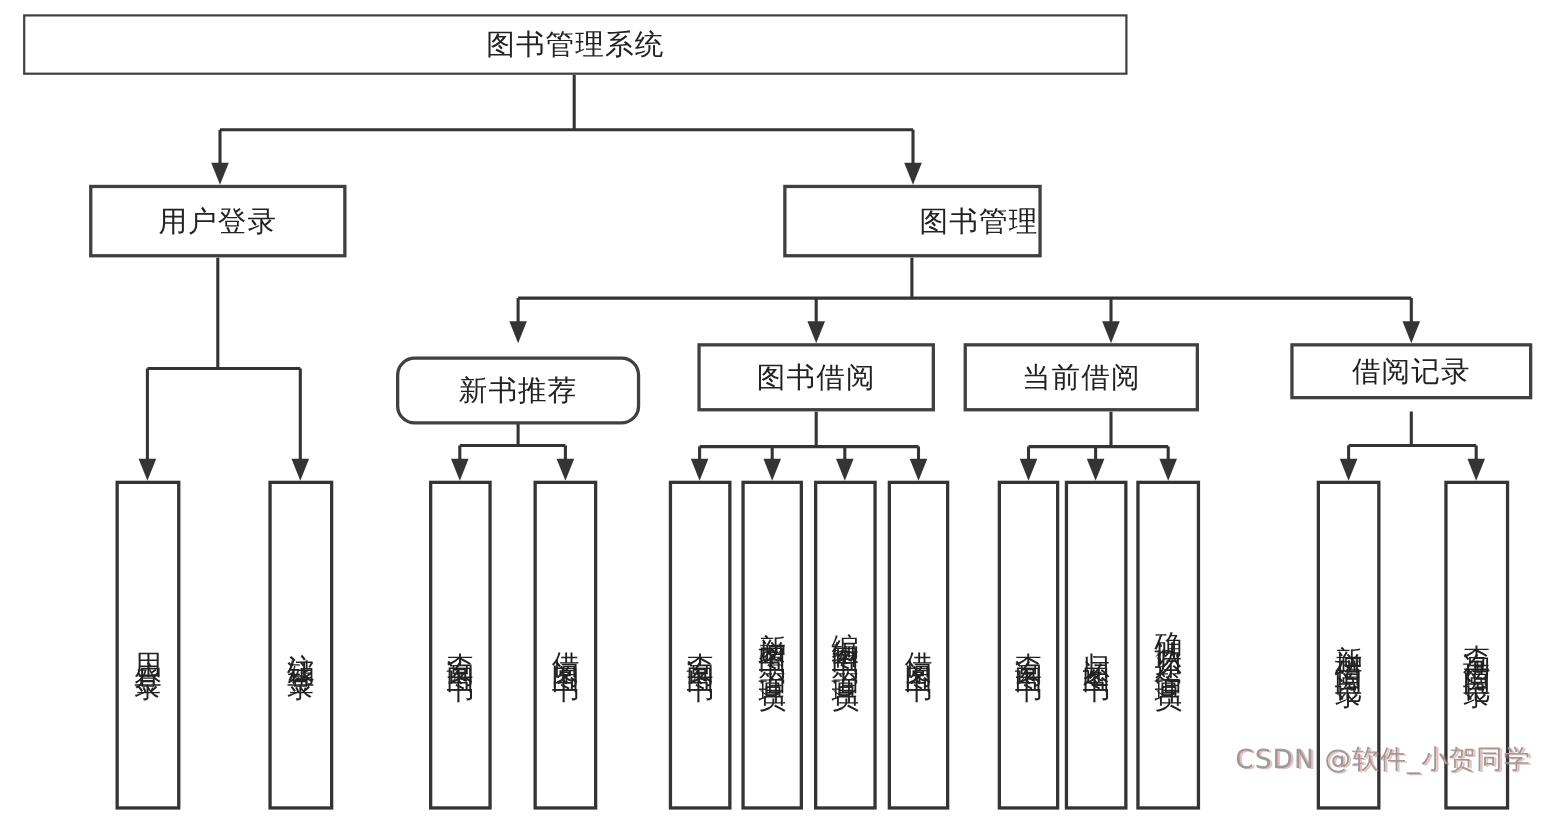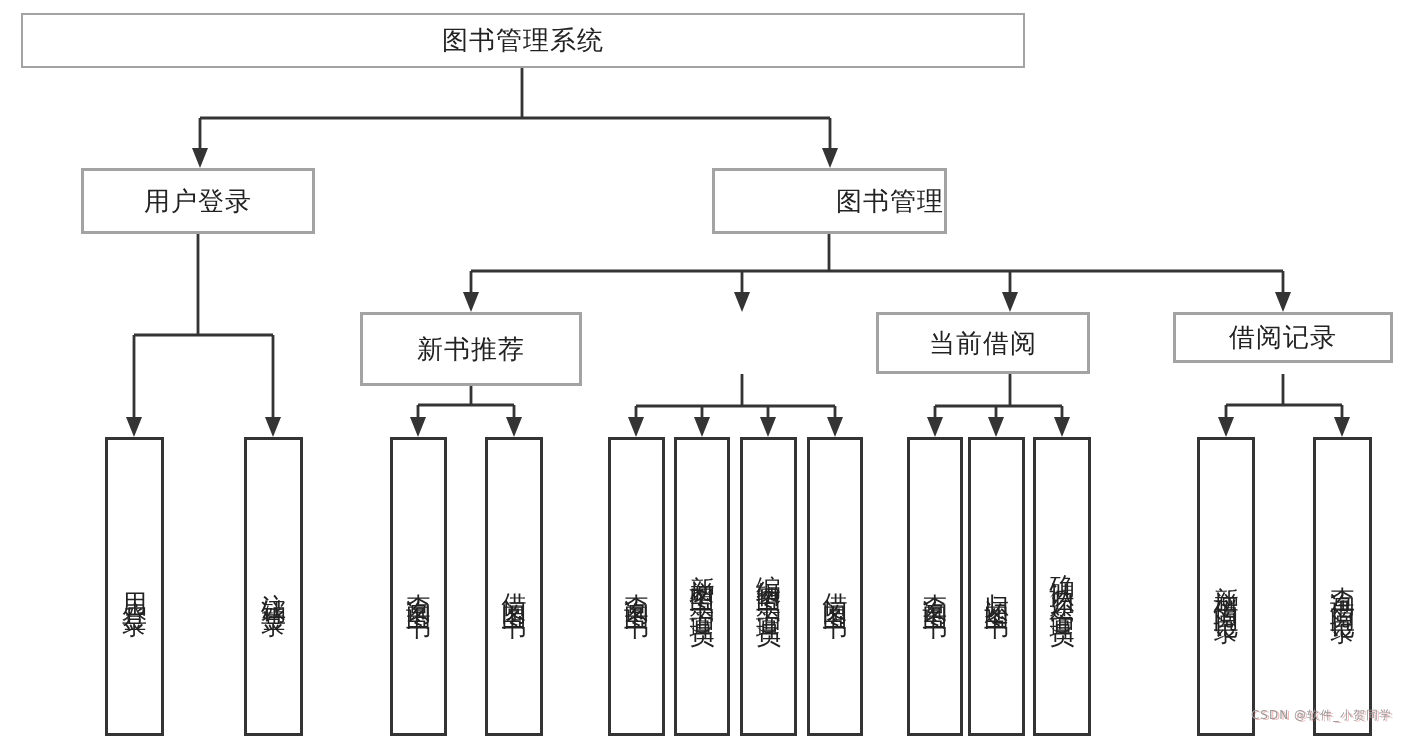--- a/index.html
+++ b/index.html
@@ -9,21 +9,21 @@
     font-family: "DejaVu Sans", "Liberation Sans", sans-serif;
     position: relative;
     overflow: hidden;
   }
   #canvas { position: absolute; inset: 0; width: 1405px; height: 747px; }
   #wires { position: absolute; left: 0; top: 0; z-index: 1; }
   .node {
     position: absolute;
     box-sizing: border-box;
     background: #ffffff;
-    border: 3px solid #a3a3a3;
+    border: 3px solid #404040;
     display: flex;
     align-items: center;
     justify-content: center;
     color: #222222;
     font-size: 26px;
     letter-spacing: 1px;
     z-index: 2;
     white-space: nowrap;
   }
   .node.root { border-width: 2px; }
@@ -44,26 +44,25 @@
     font-size: 25px;
     letter-spacing: 7px;
     line-height: 1;
     color: #222222;
   }
   .watermark {
     position: absolute;
     right: 13px;
     top: 674px;
     z-index: 3;
-    font-size: 12px;
+    font-size: 24px;
     color: #9a9a9a;
     letter-spacing: 1px;
     text-shadow: 2px 1px 0 rgba(219, 106, 106, 0.45);
     white-space: nowrap;
-    margin-top: 33px;
   }
 </style>
 </head>
 <body>
 
 <div id="canvas">
 
   <svg id="wires" width="1405" height="747" viewBox="0 0 1405 747" fill="none" stroke="#343434" stroke-width="2.8">
 
     <g>
@@ -118,22 +117,25 @@
     <span>图书管理系统</span>
   </div>
 
   <div class="node" style="left:81px; top:168px; width:234px; height:66px;">
     <span>用户登录</span>
   </div>
   <div class="node" style="left:712px; top:168px; width:235px; height:66px;justify-content:flex-end;">
     <span>图书管理</span>
   </div>
 
-  <div class="node" style="left:360px; top:312px; width:222px; height:74px;">
+  <div class="node" style="left:360px; top:324px; width:222px; height:62px;border-radius:17px;">
     <span>新书推荐</span>
+  </div>
+  <div class="node" style="left:634px; top:312px; width:216px; height:62px;">
+    <span>图书借阅</span>
   </div>
   <div class="node" style="left:876px; top:312px; width:214px; height:62px;">
     <span>当前借阅</span>
   </div>
   <div class="node" style="left:1173px; top:312px; width:220px; height:51px;">
     <span>借阅记录</span>
   </div>
 
   <div class="leaf" style="left:105px; top:437px; width:59px; height:299px;">
     <span>用户登录</span>

